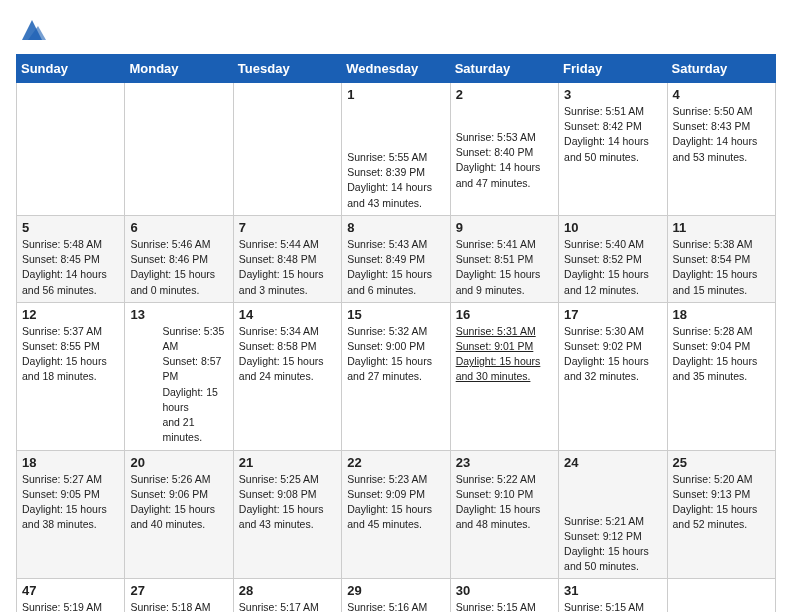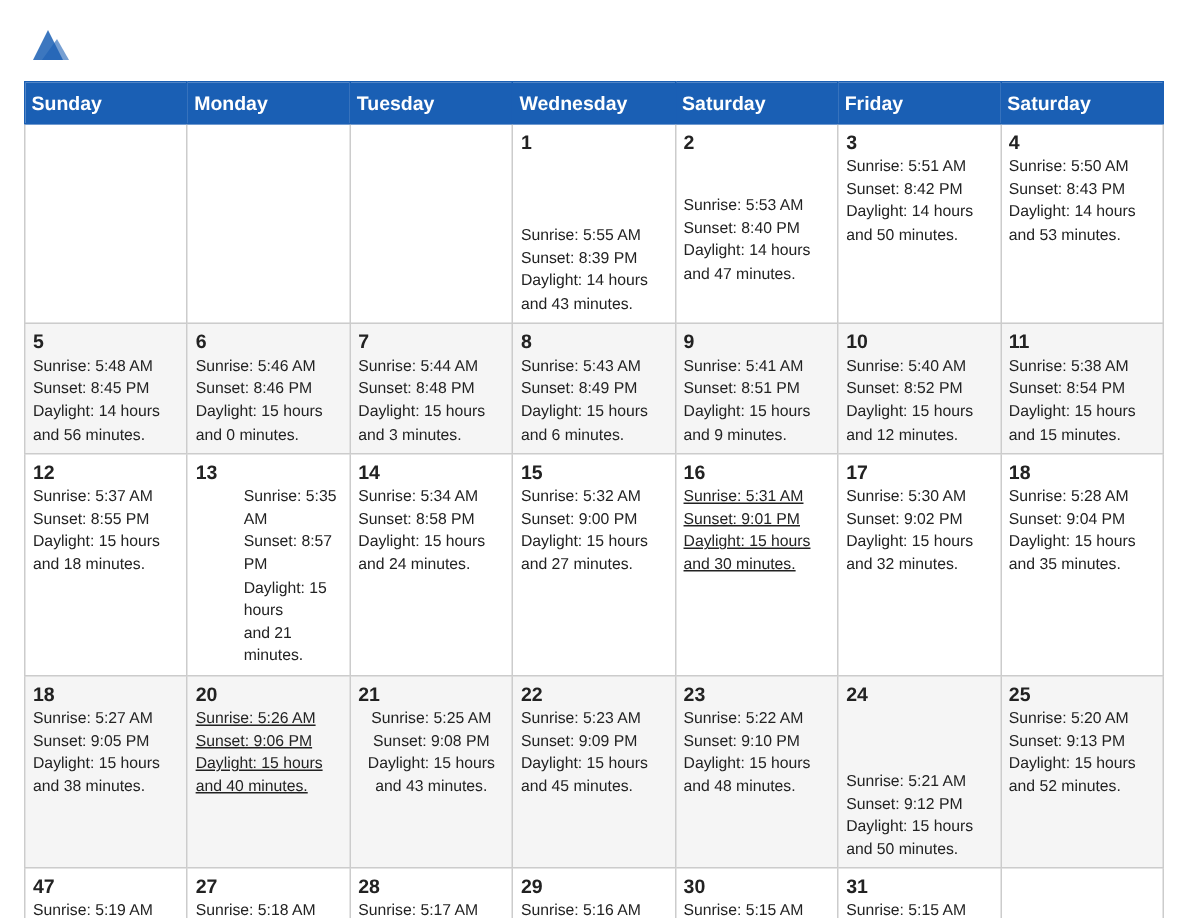--- a/index.html
+++ b/index.html
@@ -259,28 +259,28 @@
       <tr>
         <td>
           <span class="day-num">18</span>
           <div class="day-info" style="white-space: pre-line;">Sunrise: 5:27 AM
 Sunset: 9:05 PM
 Daylight: 15 hours
 and 38 minutes.</div>
         </td>
         <td>
           <span class="day-num">20</span>
-          <div class="day-info" style="white-space: pre-line; text-decoration: underline;">Sunrise: 5:26 AM
+          <div class="day-info" style="white-space: pre-line;">Sunrise: 5:26 AM
 Sunset: 9:06 PM
 Daylight: 15 hours
 and 40 minutes.</div>
         </td>
         <td>
           <span class="day-num">21</span>
-          <div class="day-info" style="white-space: pre-line; text-align: center;">Sunrise: 5:25 AM
+          <div class="day-info" style="white-space: pre-line;">Sunrise: 5:25 AM
 Sunset: 9:08 PM
 Daylight: 15 hours
 and 43 minutes.</div>
         </td>
         <td>
           <span class="day-num">22</span>
           <div class="day-info" style="white-space: pre-line;">Sunrise: 5:23 AM
 Sunset: 9:09 PM
 Daylight: 15 hours
 and 45 minutes.</div>

